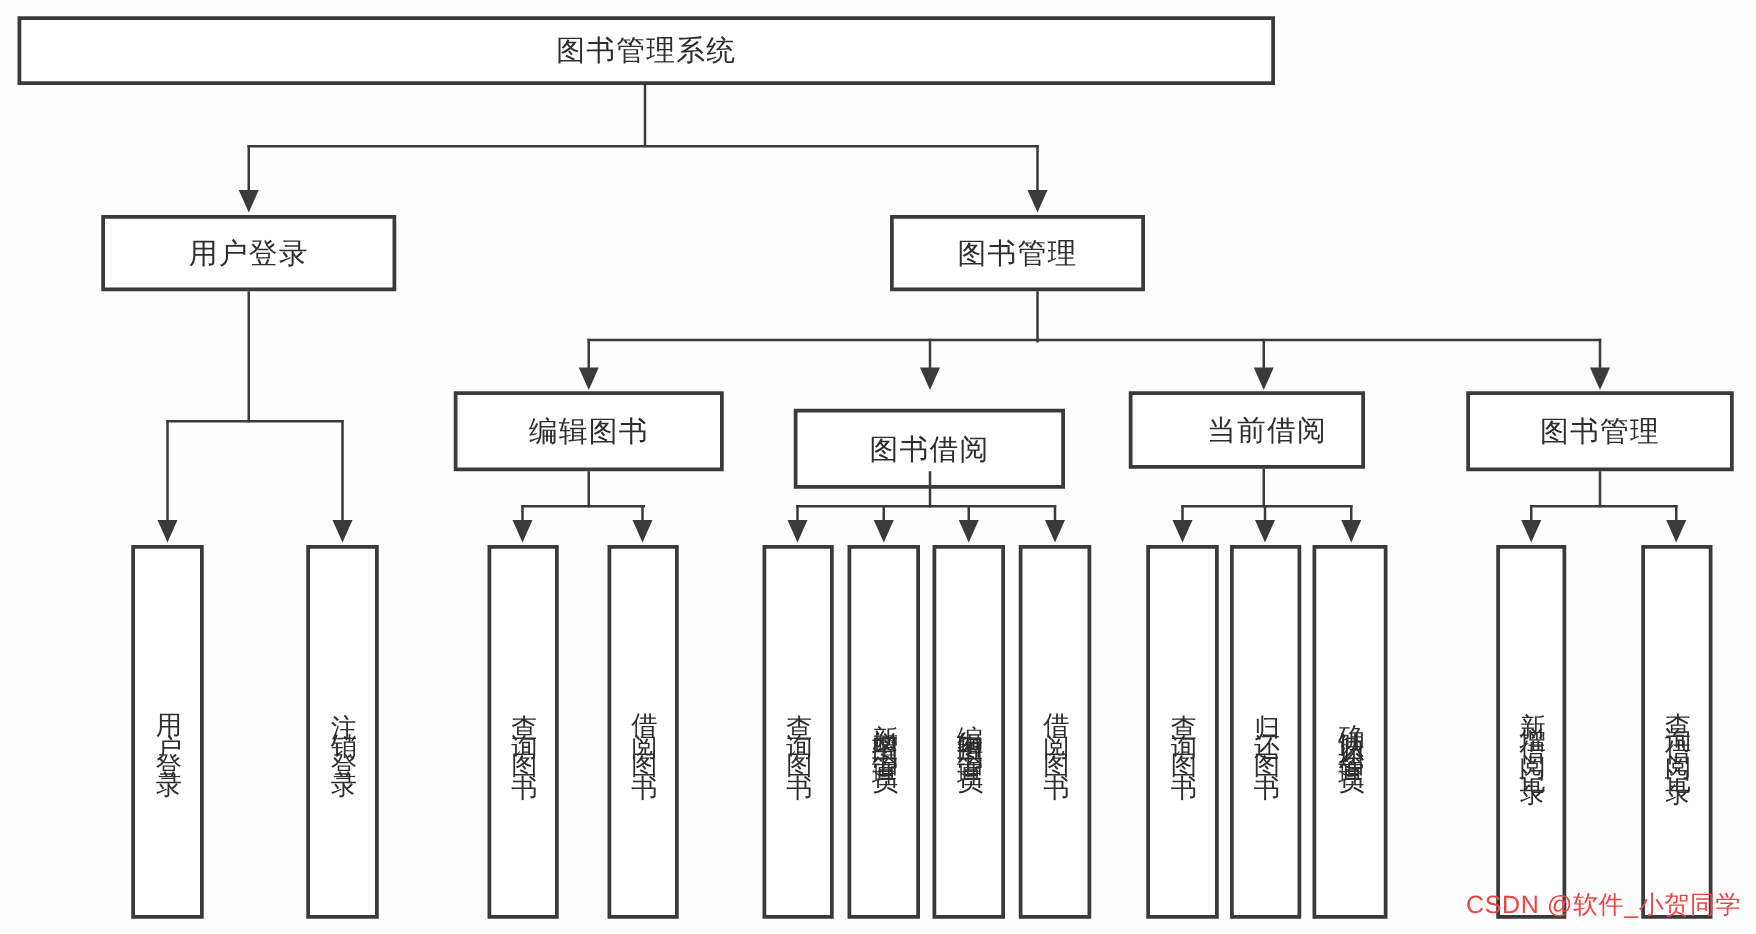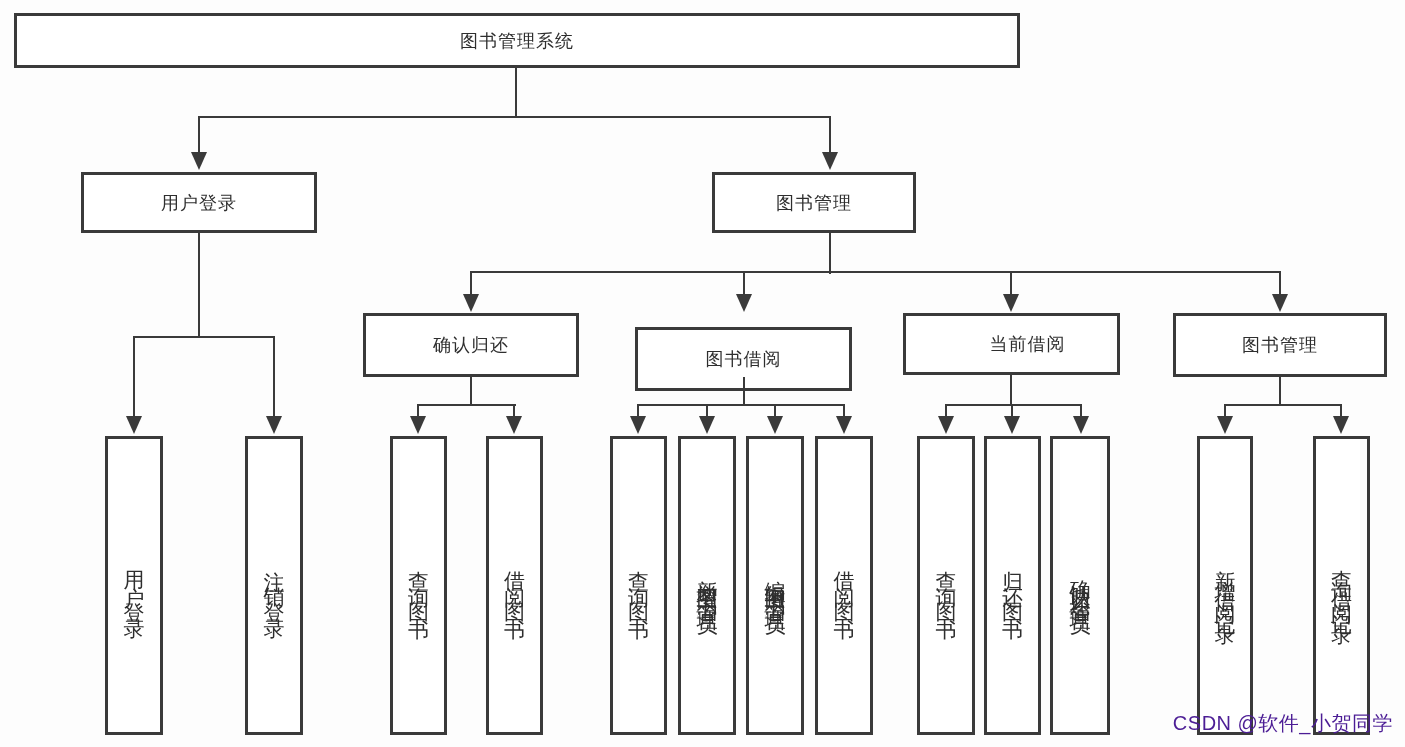--- a/index.html
+++ b/index.html
@@ -9,21 +9,21 @@
     background:#fdfdfd;
     font-family:"Liberation Sans","DejaVu Sans",sans-serif;
     overflow:hidden;
   }
   .node{
     position:absolute;
     box-sizing:border-box;
     border:3px solid #3a3a3a;
     background:#ffffff;
     display:flex;align-items:center;justify-content:center;
-    font-size:18px;color:#2e2e2e;
+    font-size:23px;color:#2e2e2e;
     letter-spacing:1px;
     white-space:nowrap;
   }
   .vnode{
     position:absolute;
     box-sizing:border-box;
     top:436px;height:299px;
     border:3px solid #3a3a3a;
     background:#ffffff;
     display:flex;align-items:center;justify-content:center;
@@ -42,42 +42,42 @@
   .ar{
     position:absolute;width:0;height:0;
     border-left:8px solid transparent;
     border-right:8px solid transparent;
     border-top:18px solid #3a3a3a;
   }
   #watermark{
     position:absolute;
     right:12px;top:710px;
     font-size:20px;
-    color:#4c1d95;
+    color:#ef4444;
     letter-spacing:0.5px;
     z-index:5;
     white-space:nowrap;
   }
 </style>
 </head>
 <body>
 
 <div id="canvas">
 
   <div class="node" style="left:14px;top:13px;width:1006px;height:55px;">图书管理系统</div>
 
   <div class="node" style="left:81px;top:172px;width:236px;height:61px;">用户登录</div>
 
   <div class="node" style="left:712px;top:172px;width:204px;height:61px;">图书管理</div>
 
-  <div class="node" style="left:363px;top:313px;width:216px;height:64px;">确认归还</div>
+  <div class="node" style="left:363px;top:313px;width:216px;height:64px;">编辑图书</div>
 
   <div class="node" style="left:635px;top:327px;width:217px;height:64px;">图书借阅</div>
 
-  <div class="node" style="left:903px;top:313px;width:217px;height:62px;padding-left:32px;">当前借阅</div>
+  <div class="node" style="left:903px;top:313px;width:189px;height:62px;padding-left:32px;">当前借阅</div>
 
   <div class="node" style="left:1173px;top:313px;width:214px;height:64px;">图书管理</div>
 
   <div class="vnode ls-wide" style="left:105px;width:58px;">
     <span>用户登录</span>
     </div>
 
   <div class="vnode ls-wide" style="left:245px;width:58px;">
     <span>注销登录</span>
     </div>

